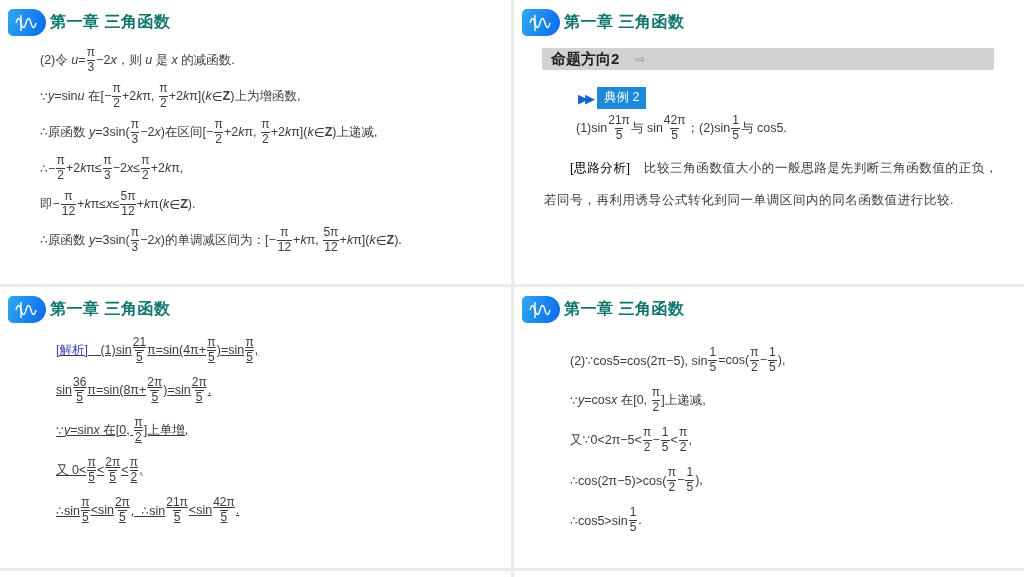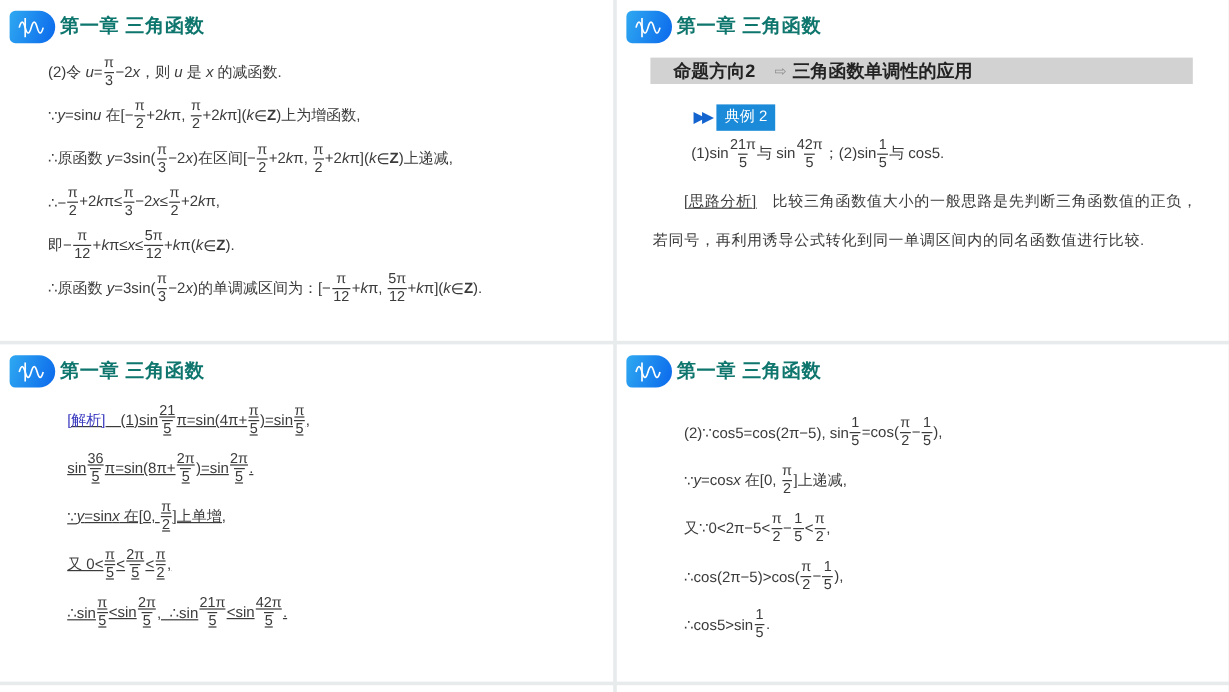--- a/index.html
+++ b/index.html
@@ -35,21 +35,21 @@
   
   .p-tl .content { padding:1px 4px 0 40px; }
   .p-tl .mline { height:36px; }
   .p-bl .content { padding:2px 4px 0 56px; }
   .p-bl .mline { height:40px;text-decoration:underline; }
   .p-br .content { padding:12px 4px 0 56px; }
   .p-br .mline { height:40px; }
 
   
   .banner { margin:7px 30px 16px 28px; height:22px; background:var(--banner-gray,#d2d2d2);
-    display:flex; align-items:center; padding:0 19px;
+    display:flex; align-items:center; padding:0 9px;
     font-size:15px; font-weight:bold; color:#232323; }
   .banner-arrow { font-weight:normal; font-size:12px; color:#8f8f8f; margin:0 5px 0 16px; }
   .example-row { display:flex; align-items:center; margin:17px 0 0 64px;
     font-size:13px; color:#333; }
   .example-arrows { color:var(--arrow-blue,#1464cf); font-size:13px;
     letter-spacing:-3px; margin-right:5px; }
   .example-badge { background:var(--badge-blue,#1b8ad8); color:#fff;
     font-size:12.5px; padding:2px 7px 3px; margin-right:14px; }
   .example-text { letter-spacing:1.5px; }
   .p-tr .mline { margin-left:62px; height:38px; }
@@ -90,28 +90,27 @@
           <path d="M7 2 V18" stroke="#fff" stroke-width="1.4" fill="none"></path>
           <path d="M2 10 Q4.5 1 7 10 Q9.5 19 12 10 Q14.5 1 17 10 Q19.5 19 22 10" stroke="#fff" stroke-width="1.4" fill="none"></path>
         </svg>
       </div>
       <span class="slide-title">第一章 三角函数</span>
     </div>
     <div class="content">
         <div class="banner">
           <span class="banner-label">命题方向2</span>
           <span class="banner-arrow">⇨</span>
-          <span class="banner-text">三角函数单调性的应用</span>
         </div>
         <div class="example-row">
           <span class="example-arrows">▶▶</span>
           <span class="example-badge">典例 2</span>
         </div>
         <div class="mline"><span>(1)sin</span><span class="frac"><span class="num">21π</span><span class="den">5</span></span><span>与 sin</span><span class="frac"><span class="num">42π</span><span class="den">5</span></span><span>；(2)sin</span><span class="frac"><span class="num">1</span><span class="den">5</span></span><span>与 cos5.</span></div>
-        <p class="analysis"><span class="tag" style="color: #404040; text-decoration: underline;">[思路分析]</span><span>　比较三角函数值大小的一般思路是先判断三角函数值的正负，若同号，再利用诱导公式转化到同一单调区间内的同名函数值进行比较.</span></p>
+        <p class="analysis"><span class="tag" style="color: #000000;">[思路分析]</span><span>　比较三角函数值大小的一般思路是先判断三角函数值的正负，若同号，再利用诱导公式转化到同一单调区间内的同名函数值进行比较.</span></p>
       </div>
   </section>
 
   <section class="slide p-bl">
     <div class="slide-header">
       <div class="logo">
         <svg width="26" height="20" viewBox="0 0 26 20">
           <path d="M7 2 V18" stroke="#fff" stroke-width="1.4" fill="none"></path>
           <path d="M2 10 Q4.5 1 7 10 Q9.5 19 12 10 Q14.5 1 17 10 Q19.5 19 22 10" stroke="#fff" stroke-width="1.4" fill="none"></path>
         </svg>

